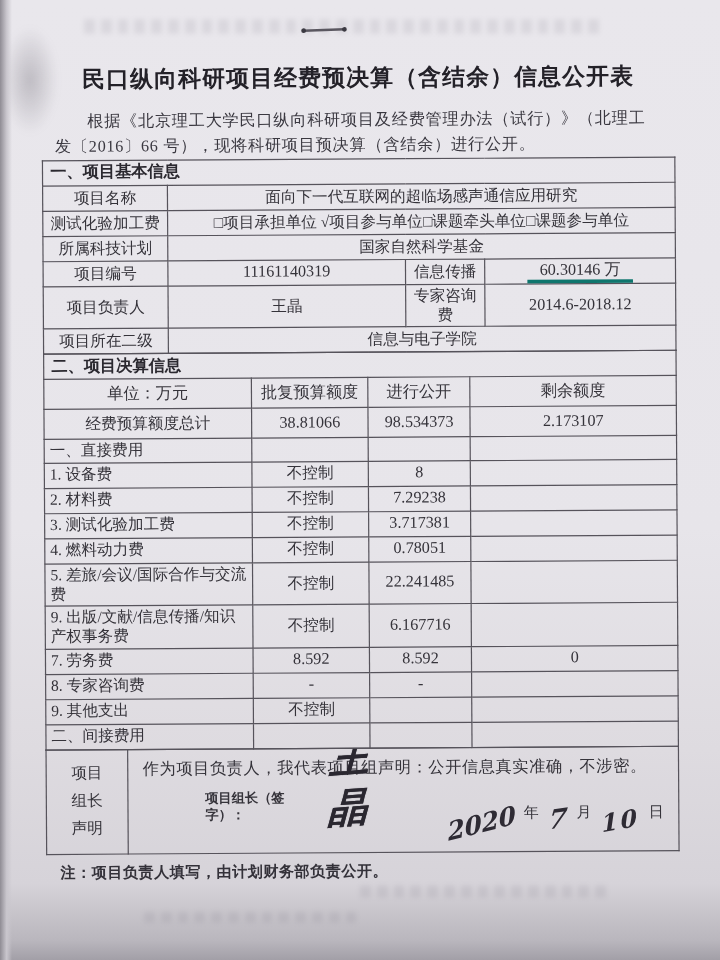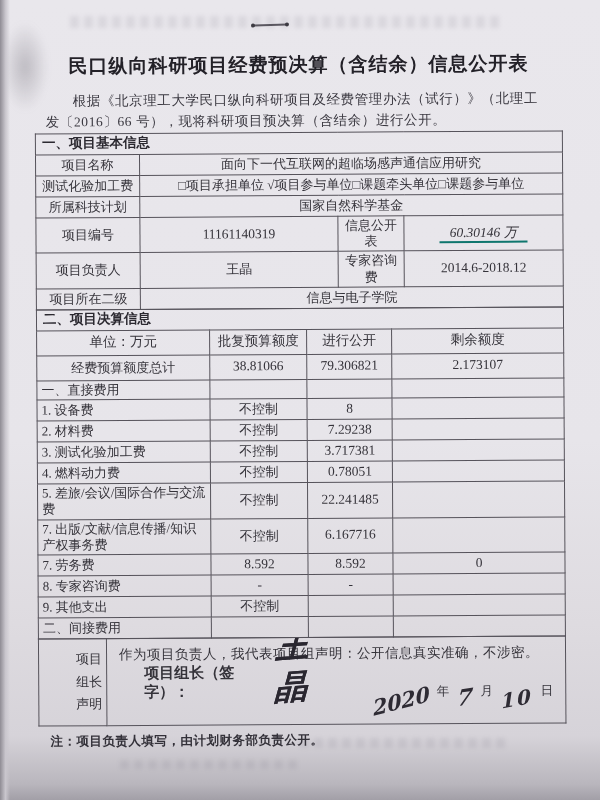--- a/index.html
+++ b/index.html
@@ -48,29 +48,29 @@
     font-weight:700;font-size:13.5px;color:#2b2930;text-align:left;padding-left:6px;height:18px;}
   td.lab{text-align:center;}
   td.val{text-align:center;}
   td.left{text-align:left;}
   .h22{height:21px;}
   .h26{height:25px;}
   .h17{height:15px;}
   .h32{height:31px;}
   .h36{height:35px;}
   .num{font-family:"Liberation Serif","DejaVu Serif",serif;font-size:13.5px;}
-  .uline{border-bottom:2px solid #0f766e;padding:0 10px 1px 10px;font-style:italic;}
+  .uline{border-bottom:4px solid #0f766e;padding:0 10px 1px 10px;}
   td.hdr{text-align:center;font-size:13.5px;}
 
   
-  .decl-label div{text-align:right;line-height:1.75;}
+  .decl-label div{text-align:center;line-height:1.75;}
   .decl-content{padding:8px 10px 6px 12px;vertical-align:top;}
   .decl-statement{font-size:13.5px;letter-spacing:.5px;}
   .sign-line{display:flex;align-items:flex-end;margin-top:4px;height:44px;}
-  .sign-label{font-size:15px;font-weight:600;margin-left:25px;margin-bottom:10px;}
+  .sign-label{font-size:11px;font-weight:600;margin-left:52px;margin-bottom:10px;}
   .signature{font-size:33px;font-weight:700;font-style:italic;color:#2a2730;
     font-family:"DejaVu Serif",serif;letter-spacing:4px;
     transform:rotate(-4deg) skewX(-6deg);margin:0 6px 4px 14px;text-shadow:0 0 .6px #2a2730;}
   .date-group{display:flex;align-items:flex-end;margin-left:26px;}
   .hw{font-style:italic;font-weight:600;color:#2e2b34;font-family:"DejaVu Serif",serif;}
   .hw-year{font-size:21px;transform:rotate(-14deg) skewX(-10deg);margin-bottom:-4px;}
   .hw-month{font-size:22px;transform:rotate(-8deg) skewX(-14deg);margin:0 2px -2px 6px;}
   .hw-day{font-size:20px;transform:rotate(-10deg) skewX(-8deg);margin:0 2px -2px 6px;letter-spacing:2px;}
   .unit{font-size:12.5px;margin:0 2px 10px 6px;}
 
@@ -110,21 +110,21 @@
       <td class="lab">测试化验加工费</td>
       <td class="val" colspan="3">□项目承担单位 √项目参与单位□课题牵头单位□课题参与单位</td>
     </tr>
     <tr class="h22">
       <td class="lab">所属科技计划</td>
       <td class="val" colspan="3">国家自然科学基金</td>
     </tr>
     <tr class="h22">
       <td class="lab">项目编号</td>
       <td class="val num">11161140319</td>
-      <td class="lab">信息公开表</td>
+      <td class="lab">信息传播</td>
       <td class="val num"><span class="uline">60.30146 万</span></td>
     </tr>
     <tr class="h22">
       <td class="lab">项目负责人</td>
       <td class="val">王晶</td>
       <td class="lab">专家咨询费</td>
       <td class="val num">2014.6-2018.12</td>
     </tr>
     <tr class="h22">
       <td class="lab">项目所在二级</td>
@@ -146,21 +146,21 @@
     </tr>
     <tr class="h26">
       <td class="hdr">单位：万元</td>
       <td class="hdr">批复预算额度</td>
       <td class="hdr">进行公开</td>
       <td class="hdr">剩余额度</td>
     </tr>
     <tr class="h26">
       <td class="lab">经费预算额度总计</td>
       <td class="val num">38.81066</td>
-      <td class="val num">79.306821</td>
+      <td class="val num">98.534373</td>
       <td class="val num">2.173107</td>
     </tr>
     <tr class="h17">
       <td class="left">一、直接费用</td>
       <td class="val"></td>
       <td class="val"></td>
       <td class="val"></td>
     </tr>
     <tr class="h22">
       <td class="left">1. 设备费</td>
@@ -186,21 +186,21 @@
       <td class="val num">0.78051</td>
       <td class="val num"></td>
     </tr>
     <tr class="h32">
       <td class="left">5. 差旅/会议/国际合作与交流费</td>
       <td class="val">不控制</td>
       <td class="val num">22.241485</td>
       <td class="val num"></td>
     </tr>
     <tr class="h36">
-      <td class="left">7. 出版/文献/信息传播/知识产权事务费</td>
+      <td class="left">9. 出版/文献/信息传播/知识产权事务费</td>
       <td class="val">不控制</td>
       <td class="val num">6.167716</td>
       <td class="val num"></td>
     </tr>
     <tr class="h22">
       <td class="left">7. 劳务费</td>
       <td class="val num">8.592</td>
       <td class="val num">8.592</td>
       <td class="val num">0</td>
     </tr>

